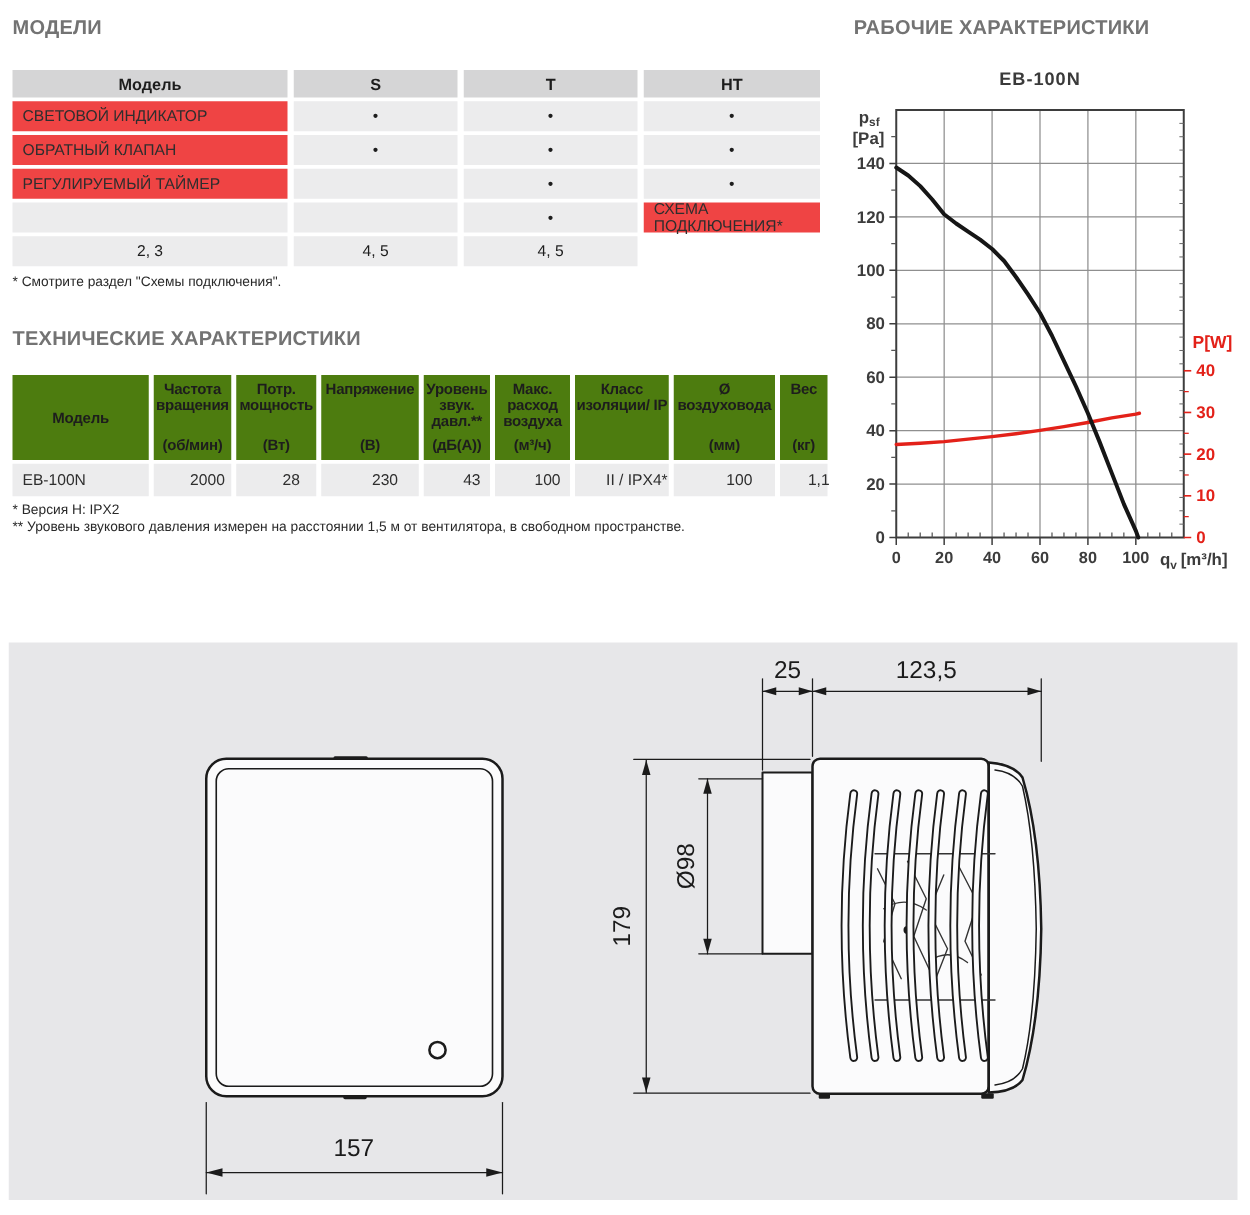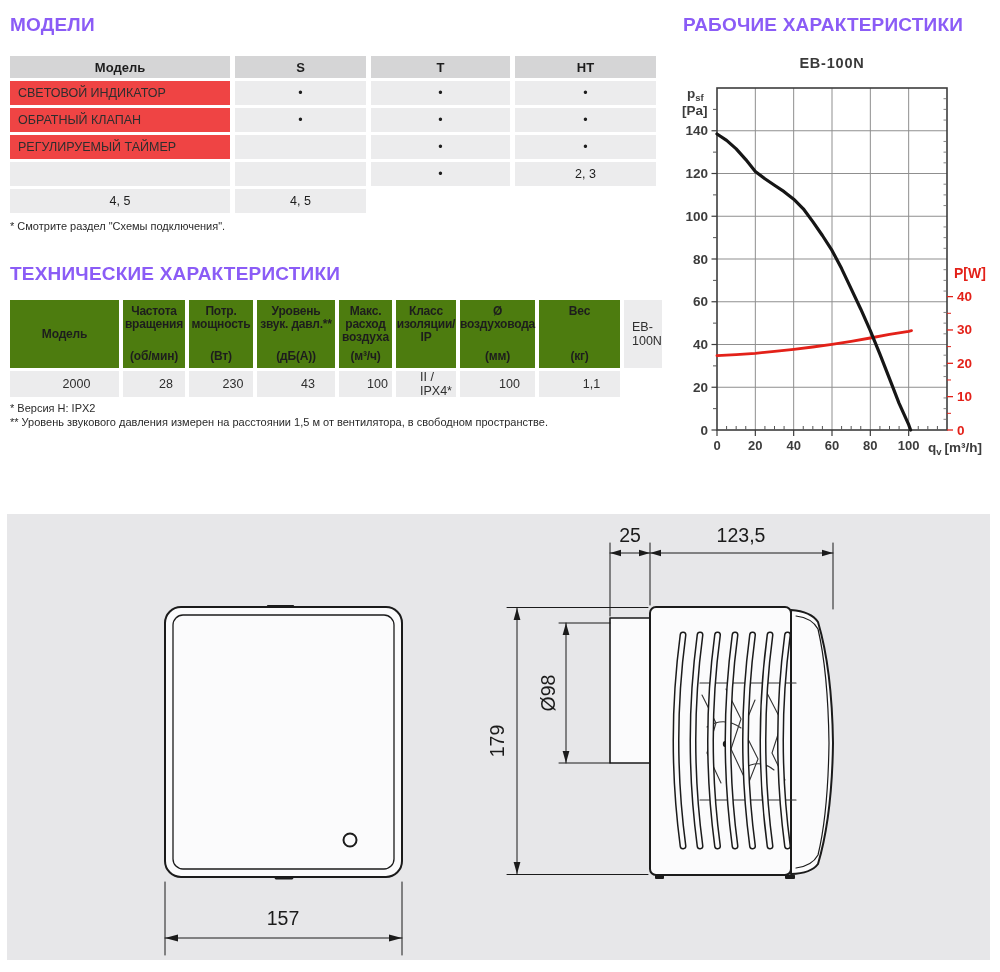--- a/index.html
+++ b/index.html
@@ -1,19 +1,19 @@
 <!DOCTYPE html>
 <html><head>
 <meta charset="utf-8">
 <style>
   html,body{margin:0;padding:0;}
   body{width:1000px;height:972px;position:relative;background:#fff;overflow:hidden;
        font-family:"Liberation Sans",sans-serif;color:#222;}
   .abs{position:absolute;}
-  .sec-title{font-weight:bold;font-size:19px;letter-spacing:.2px;color:#8b5cf6;}
+  .sec-title{font-weight:bold;font-size:16px;letter-spacing:.2px;color:#737373;}
   .sec-title-big{font-weight:bold;font-size:22px;color:#1d1d1d;margin-top:43px;}
 
   
   .m-table{display:grid;grid-template-columns:220px 131px 139px 141px;
            grid-template-rows:22px repeat(5,24px);column-gap:5px;row-gap:3px;}
   .m-table>div{display:flex;align-items:center;}
   .mh{background:#d5d5d6;font-weight:bold;font-size:13px;justify-content:center;color:#1d1d1d;}
   .ml{background:#ef4444;font-size:12.5px;padding-left:8px;color:#2e2e2e;}
   .md{background:#ececed;font-size:12.5px;justify-content:center;color:#1d1d1d;}
 
@@ -57,40 +57,45 @@
 
   <div class="ml">РЕГУЛИРУЕМЫЙ ТАЙМЕР</div>
   <div class="md"></div>
   <div class="md">•</div>
   <div class="md">•</div>
 
   <div class="md"></div>
   <div class="md"></div>
   <div class="md">•</div>
 
+  <div class="ml">СХЕМА ПОДКЛЮЧЕНИЯ*</div>
   <div class="md">2, 3</div>
   <div class="md">4, 5</div>
   <div class="md">4, 5</div>
 </div>
 
 <div class="abs note" style="left:10px;top:219px;">* Смотрите раздел "Схемы подключения".</div>
 
 <div class="abs sec-title" style="left:10px;top:263px;">ТЕХНИЧЕСКИЕ ХАРАКТЕРИСТИКИ</div>
 
 <div class="abs t-table" style="left:10px;top:300px;">
   <div class="th center">
       <span>Модель</span>
     </div>
   <div class="th">
       <span>Частота вращения</span>
       <span>(об/мин)</span>
     </div>
   <div class="th">
       <span>Потр. мощность</span>
       <span>(Вт)</span>
+    </div>
+  <div class="th">
+      <span>Напряжение</span>
+      <span>(В)</span>
     </div>
   <div class="th">
       <span>Уровень звук. давл.**</span>
       <span>(дБ(А))</span>
     </div>
   <div class="th">
       <span>Макс. расход воздуха</span>
       <span>(м³/ч)</span>
     </div>
   <div class="th">

